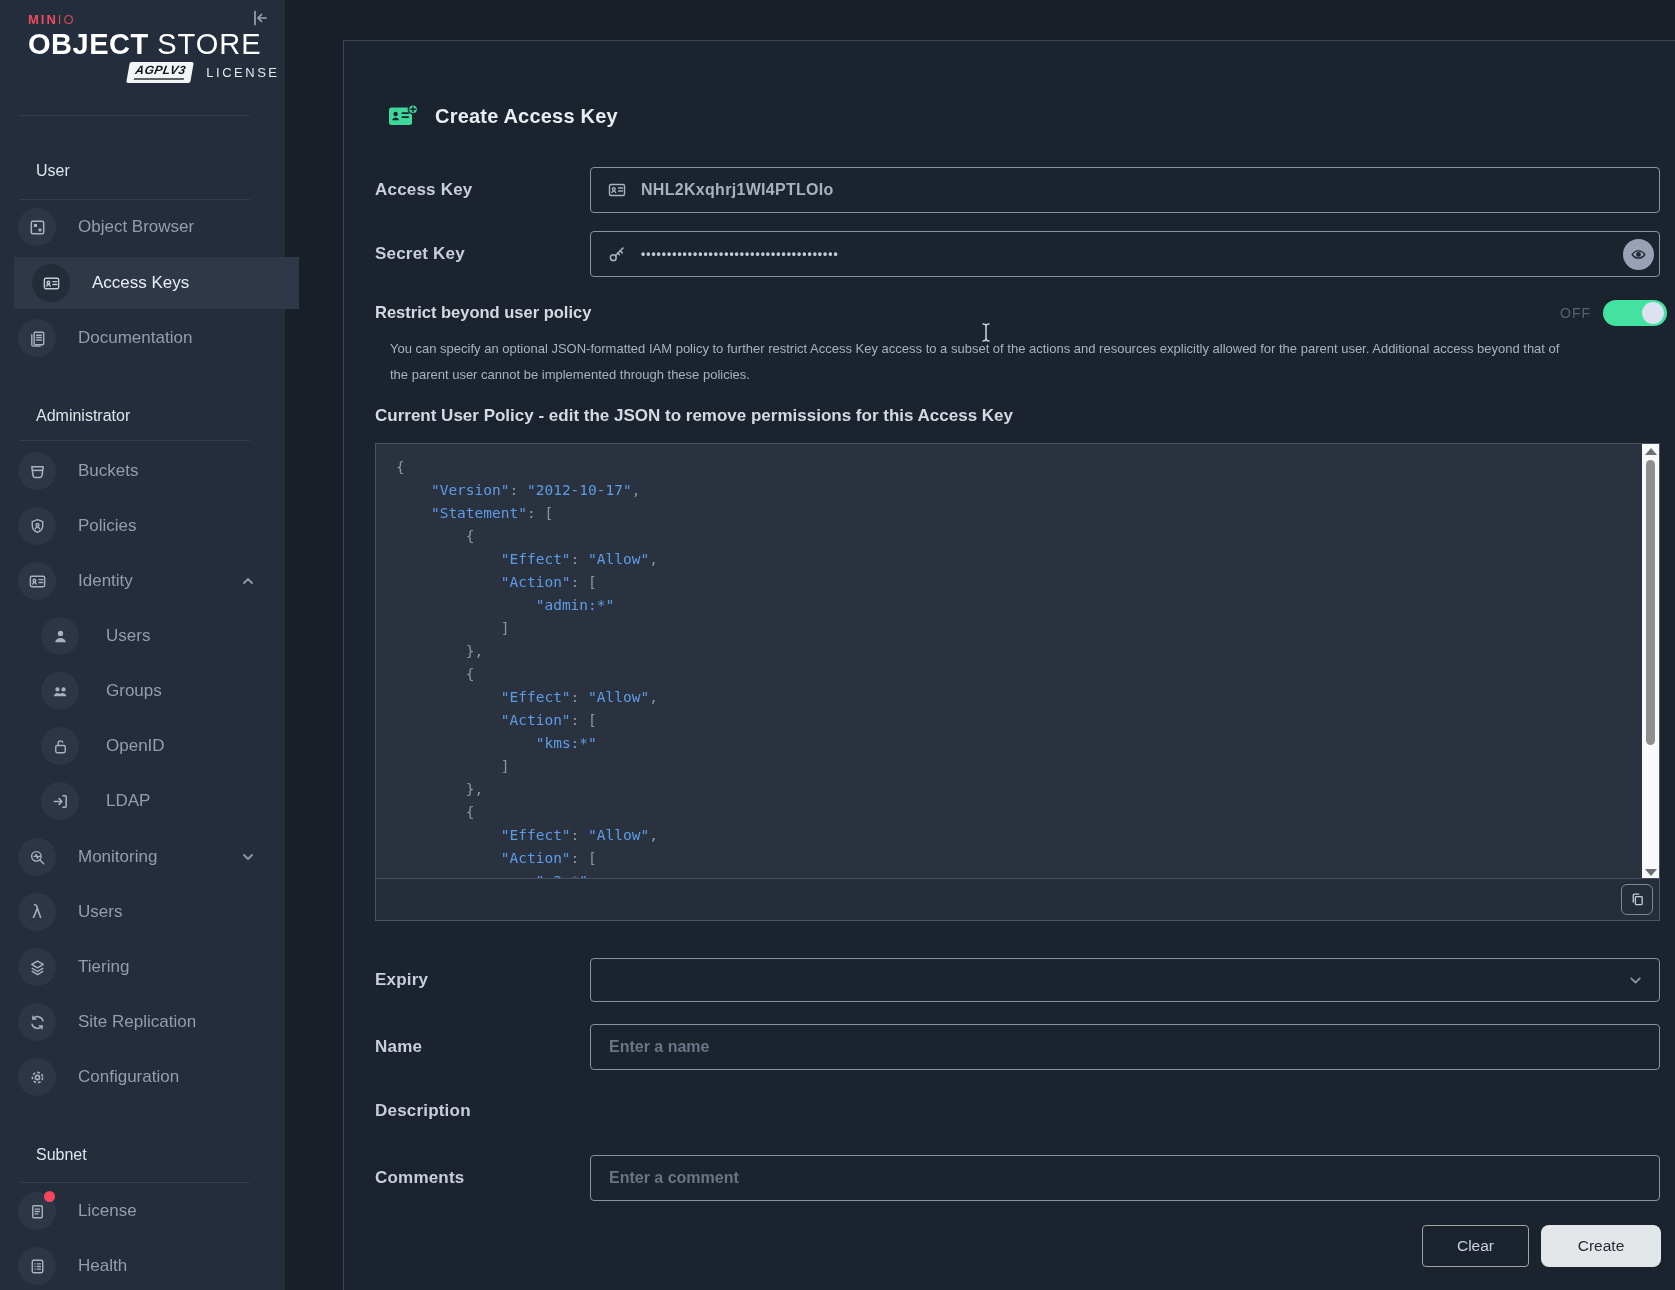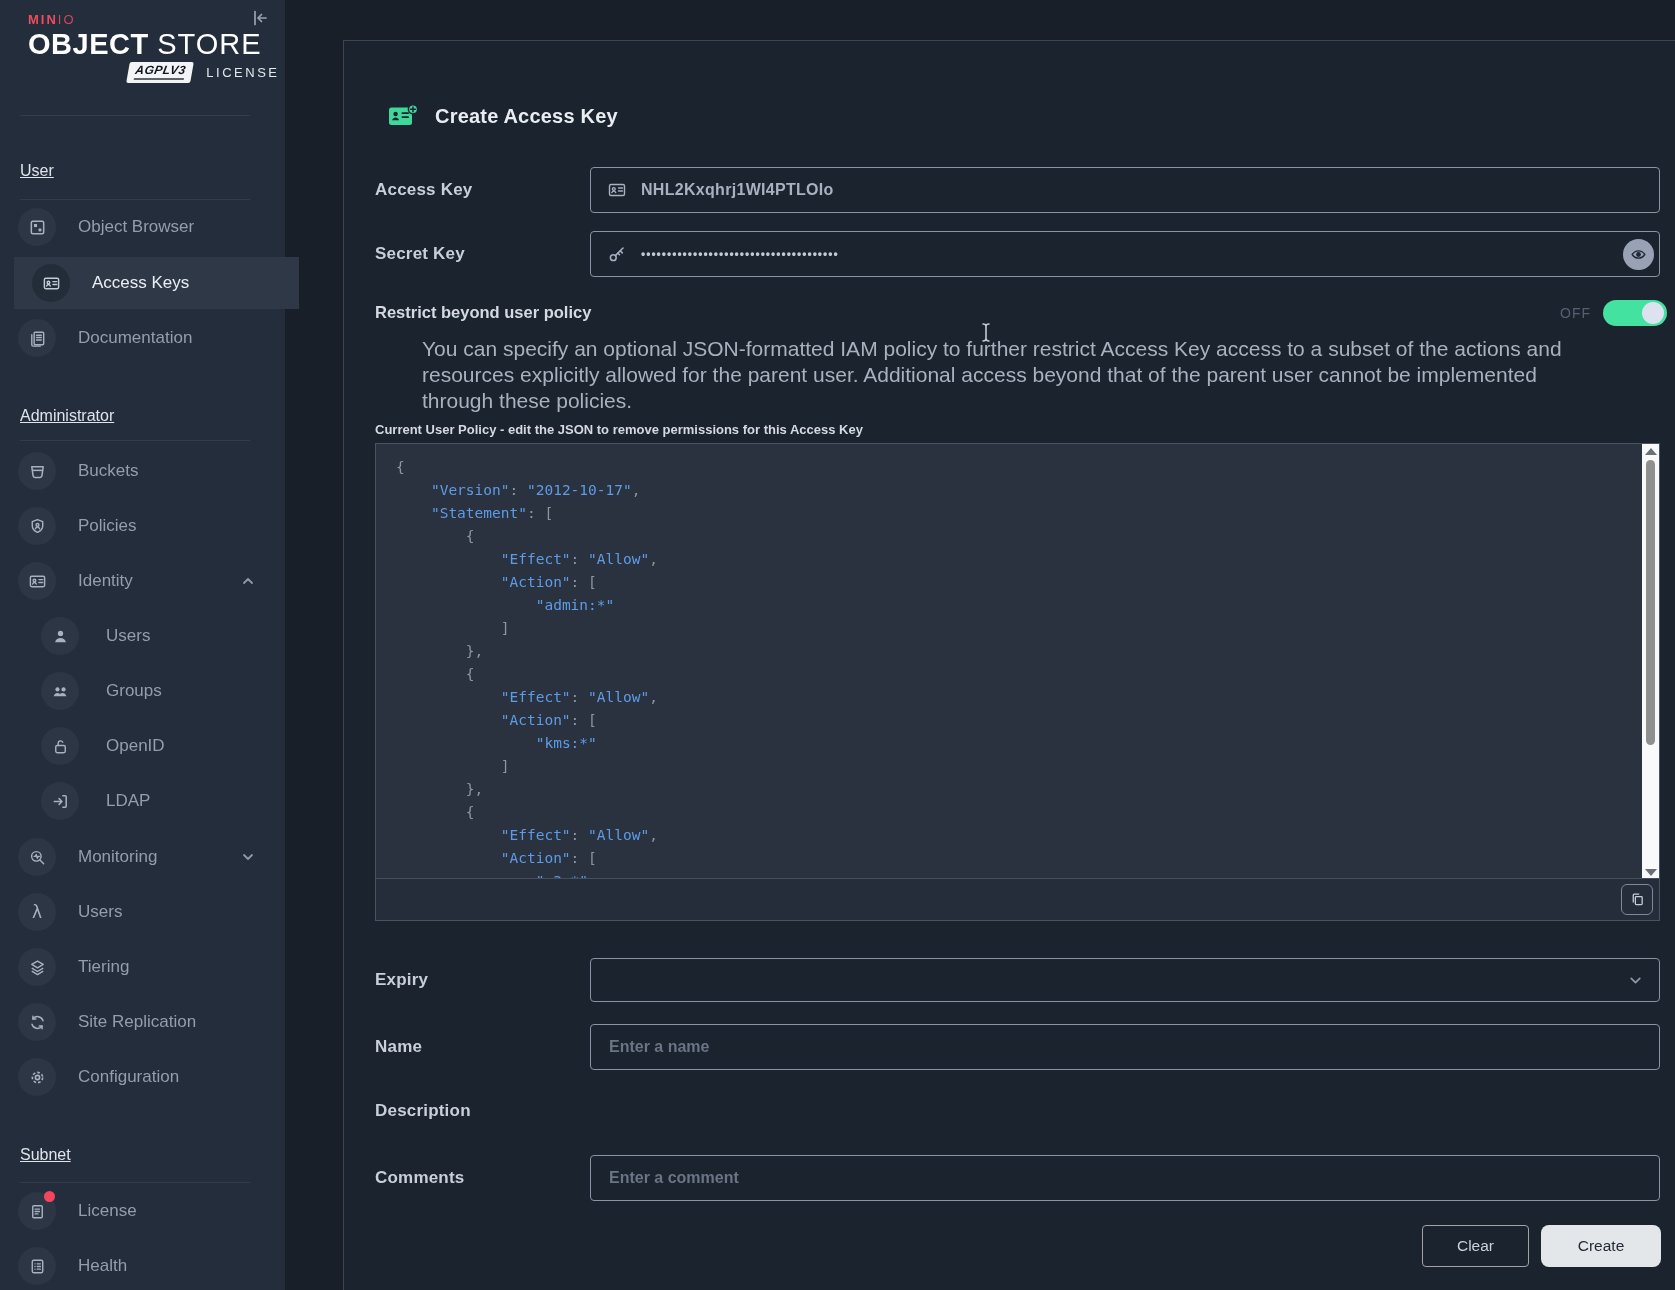--- a/index.html
+++ b/index.html
@@ -15,21 +15,21 @@
   .brand{font-size:13px;letter-spacing:2px;color:#EE4C5C;font-weight:800;}
   .brand .lt{font-weight:400;opacity:.85;}
   .product{margin-top:1px;font-size:29px;color:#FFFFFF;letter-spacing:.5px;font-weight:800;white-space:nowrap;}
   .product .lt{font-weight:200;letter-spacing:1px;}
   .badge-row{position:absolute;left:128px;top:62px;display:flex;align-items:center;gap:14px;}
   .agpl{background:#F2F4F6;color:#10151d;transform:skewX(-10deg);padding:2px 7px 3px;
         font-style:italic;font-weight:800;font-size:12px;letter-spacing:.5px;border-radius:2px;line-height:13px;text-align:center;}
   .agpl .micro{display:block;height:2px;background:#10151d;margin-top:1px;opacity:.65;}
   .license-word{font-size:13px;letter-spacing:2.5px;color:#E4E8EF;font-weight:500;}
   .sb-divider{position:absolute;left:20px;width:230px;height:1px;background:#323C4B;}
-  .sb-section{position:absolute;left:20px;font-size:16px;color:#DFE4EC;text-decoration:underline;}
+  .sb-section{position:absolute;left:36px;font-size:16px;color:#DFE4EC;}
   .nav-item{position:absolute;left:0;width:285px;height:52px;cursor:pointer;}
   .nav-item.active{background:#2F3846;margin-left:14px;}
   .nav-circle{position:absolute;left:18px;top:7px;width:38px;height:38px;border-radius:50%;
               background:#2C3645;display:flex;align-items:center;justify-content:center;}
   .nav-item.active .nav-circle{background:#232D3A;}
   .nav-item.sub .nav-circle{left:41px;}
   .nav-label{position:absolute;left:78px;top:0;height:52px;display:flex;align-items:center;
              font-size:17px;color:#939DAE;}
   .nav-item.sub .nav-label{left:106px;}
   .nav-item.active .nav-label{color:#EAEEF4;}
@@ -53,22 +53,22 @@
   .eye-btn{position:absolute;right:5px;width:31px;height:31px;border-radius:50%;background:#99A2B5;
            border:none;display:flex;align-items:center;justify-content:center;cursor:pointer;}
 
   .restrict-label{position:absolute;left:375px;top:303px;font-size:16.5px;font-weight:700;color:#D4D9E2;}
   .toggle-wrap{position:absolute;right:17px;top:300px;display:flex;align-items:center;gap:12px;}
   .t-off{font-size:14px;color:#566071;letter-spacing:1px;}
   .t-on{font-size:14px;color:#fca5a5;font-weight:700;letter-spacing:1px;}
   .pill{position:relative;width:64px;height:26px;border-radius:13px;background:#44E2A0;cursor:pointer;}
   .knob{position:absolute;left:39px;top:2px;width:22px;height:22px;border-radius:50%;background:#DDE2F1;}
 
-  .restrict-desc{position:absolute;left:390px;top:336px;width:1175px;font-size:21px;line-height:26px;color:#A9B1BE;margin-left:32px;}
-  .policy-heading{position:absolute;left:375px;top:422px;font-size:13px;font-weight:700;color:#D4D9E2;}
+  .restrict-desc{position:absolute;left:390px;top:336px;width:1175px;font-size:13px;line-height:26px;color:#A9B1BE;}
+  .policy-heading{position:absolute;left:375px;top:406px;font-size:17px;font-weight:700;color:#D4D9E2;}
 
   
   .editor{position:absolute;left:375px;top:443px;width:1285px;height:478px;box-sizing:border-box;
           border:1px solid #4A5362;background:#2A3240;}
   .code-area{position:absolute;left:0;top:0;width:1266px;height:436px;overflow:hidden;
              padding:12px 0 0 20px;box-sizing:border-box;cursor:text;}
   .code-line{white-space:pre;font-family:"DejaVu Sans Mono","Liberation Mono",monospace;
              font-size:14.5px;line-height:23px;}
   .code-line .str{color:#5D9CE5;}
   .code-line .pun{color:#8C96A6;}

